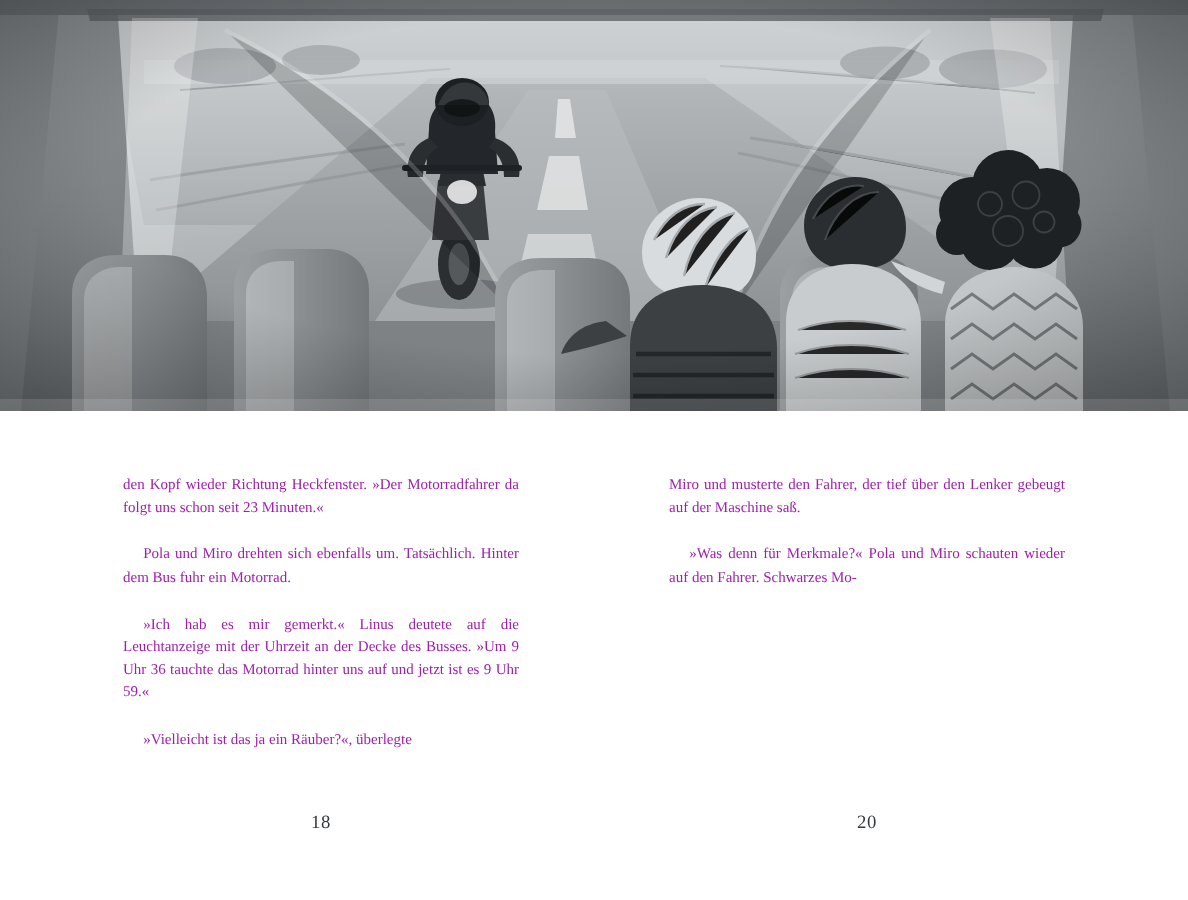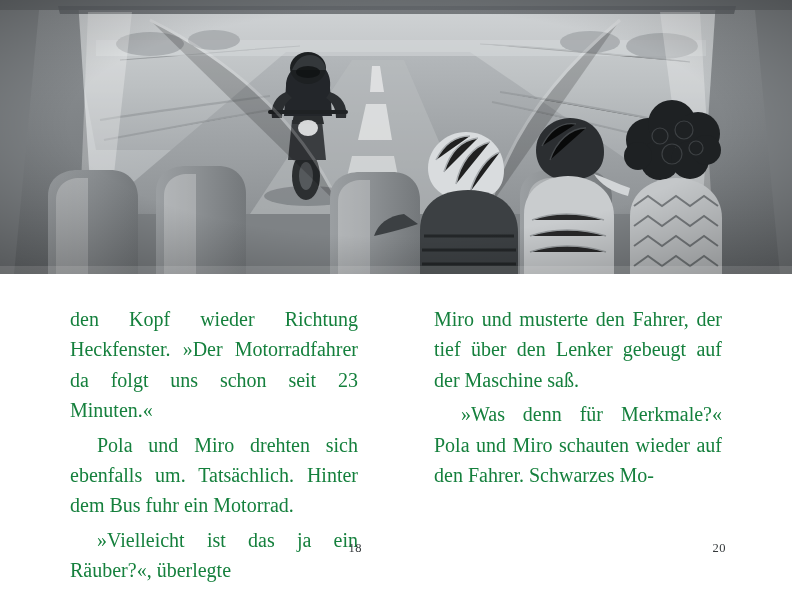--- a/index.html
+++ b/index.html
@@ -48,43 +48,43 @@
     left: 0;
     width: 792px;
     display: flex;
     justify-content: center;
     gap: 68px;
   }
   .column {
     width: 296px;
   }
   .column p {
-    margin: 4px;
-    font-size: 20px;
+    margin: 16px;
+    font-size: 10px;
     line-height: 1.52;
-    color: #15803d;
+    color: #a21caf;
     text-align: justify;
     text-justify: inter-word;
     hyphens: manual;
   }
   .column p.indent {
     text-indent: 1.35em;
   }
   .folios {
     position: absolute;
     top: 253px;
     left: 0;
     width: 792px;
     display: flex;
     justify-content: center;
     gap: 68px;
   }
   .folio {
     width: 296px;
-    text-align: right;
+    text-align: center;
     font-size: 12.5px;
     color: #35393b;
     letter-spacing: 0.5px;
   }
 </style>
 </head>
 <body>
 
 <div class="page">
 
@@ -273,20 +273,21 @@
     </svg>
   </div>
 
   <div class="text-area">
 
     <div class="columns">
 
       <div class="column">
         <p>den Kopf wieder Richtung Heckfenster. »Der Motorradfahrer da folgt uns schon seit 23 Minuten.«</p>
         <p class="indent">Pola und Miro drehten sich ebenfalls um. Tatsächlich. Hinter dem Bus fuhr ein Motorrad.</p>
+        <p class="indent">»Ich hab es mir gemerkt.« Linus deutete auf die Leuchtanzeige mit der Uhrzeit an der Decke des Busses. »Um 9 Uhr 36 tauchte das Motorrad hinter uns auf und jetzt ist es 9 Uhr 59.«</p>
         <p class="indent">»Vielleicht ist das ja ein Räuber?«, überlegte</p>
       </div>
 
       <div class="column">
         <p>Miro und musterte den Fahrer, der tief über den Lenker gebeugt auf der Maschine saß.</p>
         <p class="indent">»Was denn für Merkmale?« Pola und Miro schauten wieder auf den Fahrer. Schwarzes Mo-</p>
       </div>
     </div>
 
     <div class="folios">

